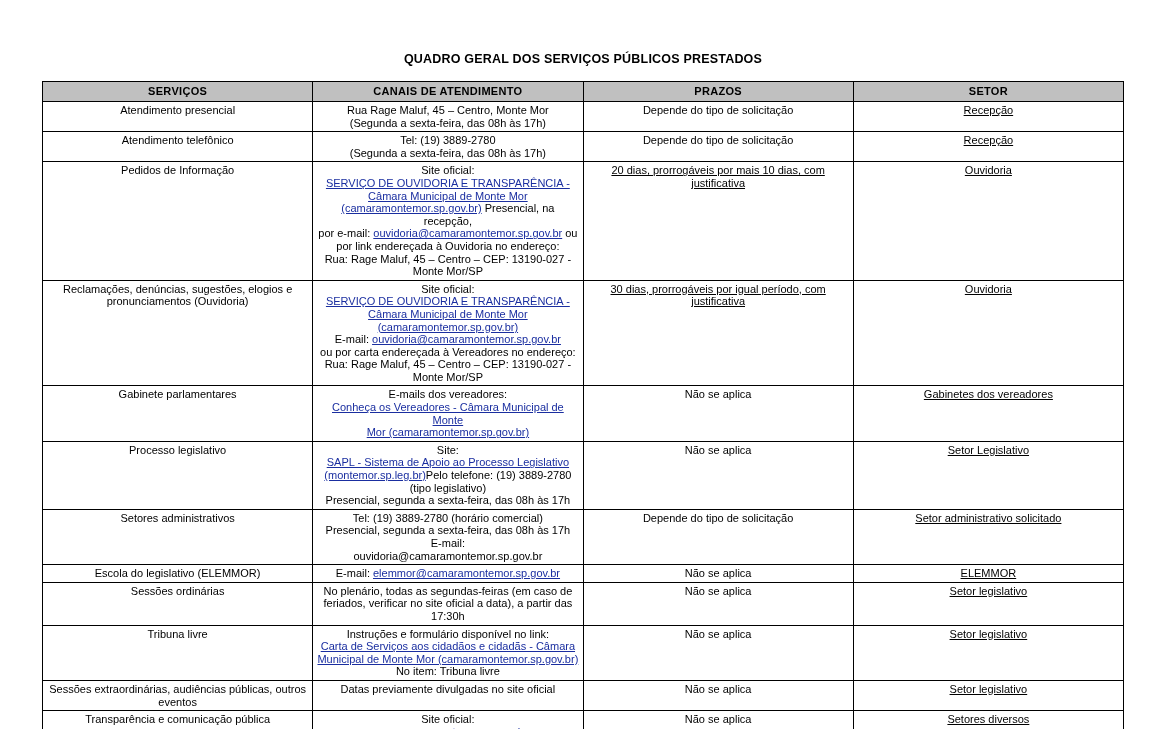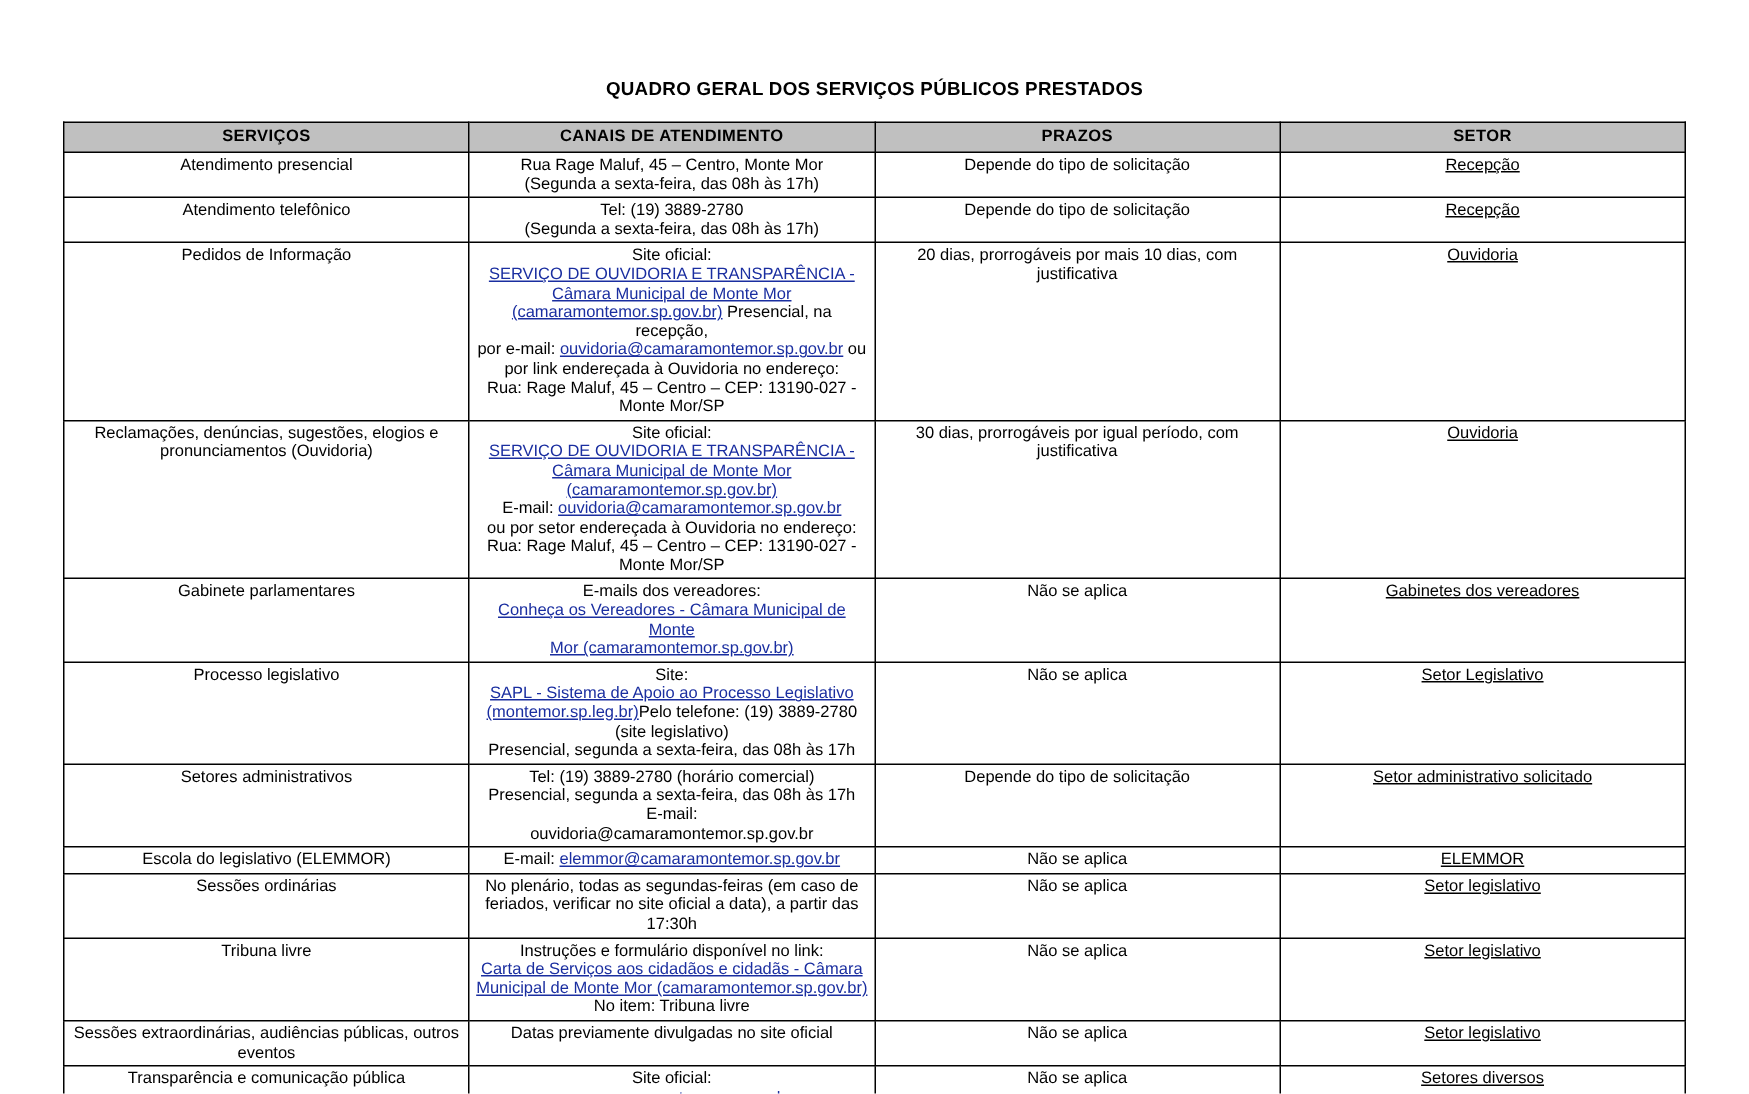--- a/index.html
+++ b/index.html
@@ -64,20 +64,21 @@
     vertical-align: top;
   }
   .link {
     color: #1a2ea0;
     text-decoration: underline;
     cursor: pointer;
   }
   .prazo-left {
     text-align: left;
     padding-left: 10px;
+    text-decoration: underline;
   }
 </style>
 </head>
 <body>
 
 <div class="page">
 
   <div class="doc-title">QUADRO GERAL DOS SERVIÇOS PÚBLICOS PRESTADOS</div>
 
   <table class="grid">
@@ -124,21 +125,21 @@
           <td class="col-setor cell-setor">Ouvidoria</td>
         </tr>
         <tr>
           <td class="col-serv cell-serv">Reclamações, denúncias, sugestões, elogios e pronunciamentos (Ouvidoria)</td>
           <td class="col-canal">
             <div><span>Site oficial:</span></div>
             <div><span class="link">SERVIÇO DE OUVIDORIA E TRANSPARÊNCIA -</span></div>
             <div><span class="link">Câmara Municipal de Monte Mor</span></div>
             <div><span class="link">(camaramontemor.sp.gov.br)</span></div>
             <div><span>E-mail: </span><span class="link">ouvidoria@camaramontemor.sp.gov.br</span></div>
-            <div><span>ou por setor endereçada à Ouvidoria no endereço:</span></div>
+            <div><span>ou por carta endereçada à Vereadores no endereço:</span></div>
             <div><span>Rua: Rage Maluf, 45 – Centro – CEP: 13190-027 -</span></div>
             <div><span>Monte Mor/SP</span></div>
           </td>
           <td class="col-prazo cell-prazo prazo-left">30 dias, prorrogáveis por igual período, com justificativa</td>
           <td class="col-setor cell-setor">Ouvidoria</td>
         </tr>
         <tr>
           <td class="col-serv cell-serv">Gabinete parlamentares</td>
           <td class="col-canal">
             <div><span>E-mails dos vereadores:</span></div>
@@ -147,21 +148,21 @@
           </td>
           <td class="col-prazo cell-prazo">Não se aplica</td>
           <td class="col-setor cell-setor">Gabinetes dos vereadores</td>
         </tr>
         <tr>
           <td class="col-serv cell-serv">Processo legislativo</td>
           <td class="col-canal">
             <div><span>Site:</span></div>
             <div><span class="link">SAPL - Sistema de Apoio ao Processo Legislativo</span></div>
             <div><span class="link">(montemor.sp.leg.br)</span><span>Pelo telefone: (19) 3889-2780</span></div>
-            <div><span>(site legislativo)</span></div>
+            <div><span>(tipo legislativo)</span></div>
             <div><span>Presencial, segunda a sexta-feira, das 08h às 17h</span></div>
           </td>
           <td class="col-prazo cell-prazo">Não se aplica</td>
           <td class="col-setor cell-setor">Setor Legislativo</td>
         </tr>
         <tr>
           <td class="col-serv cell-serv">Setores administrativos</td>
           <td class="col-canal">
             <div><span>Tel: (19) 3889-2780 (horário comercial)</span></div>
             <div><span>Presencial, segunda a sexta-feira, das 08h às 17h</span></div>

